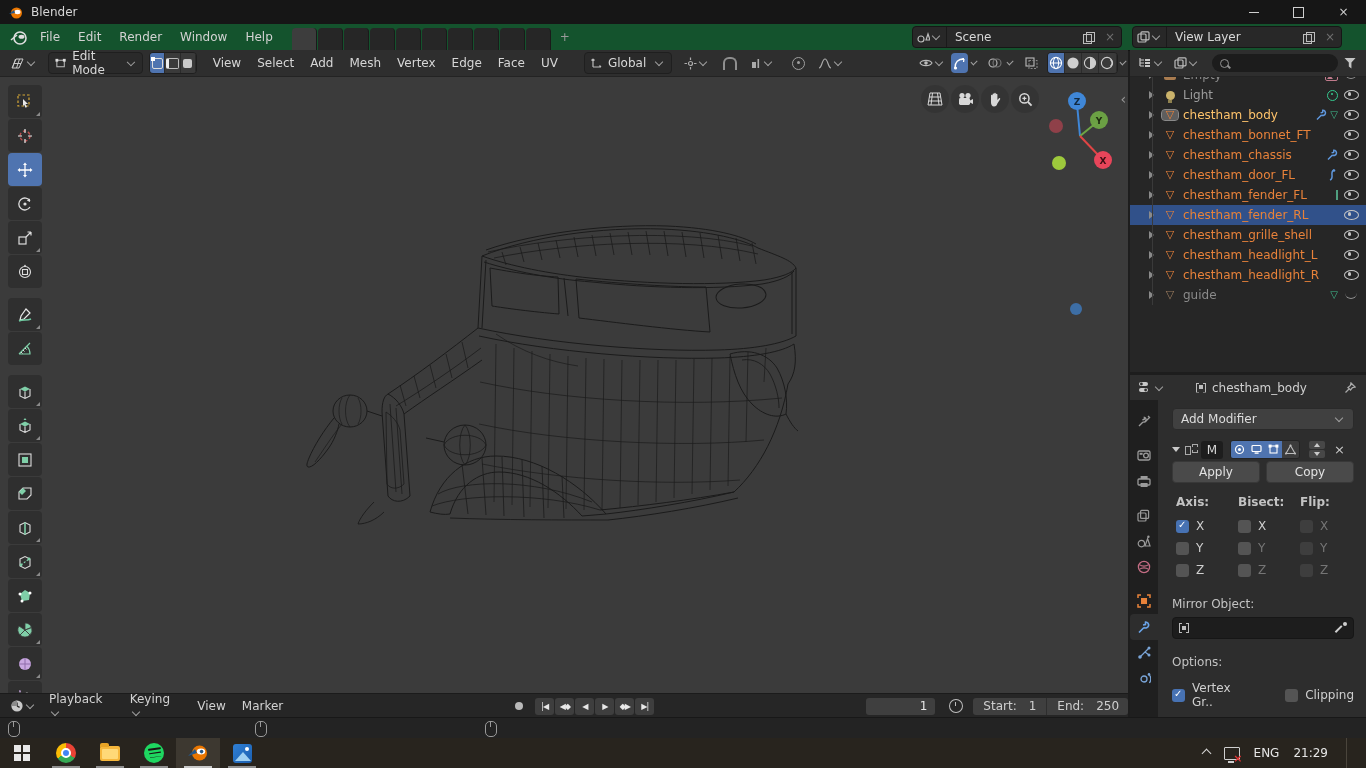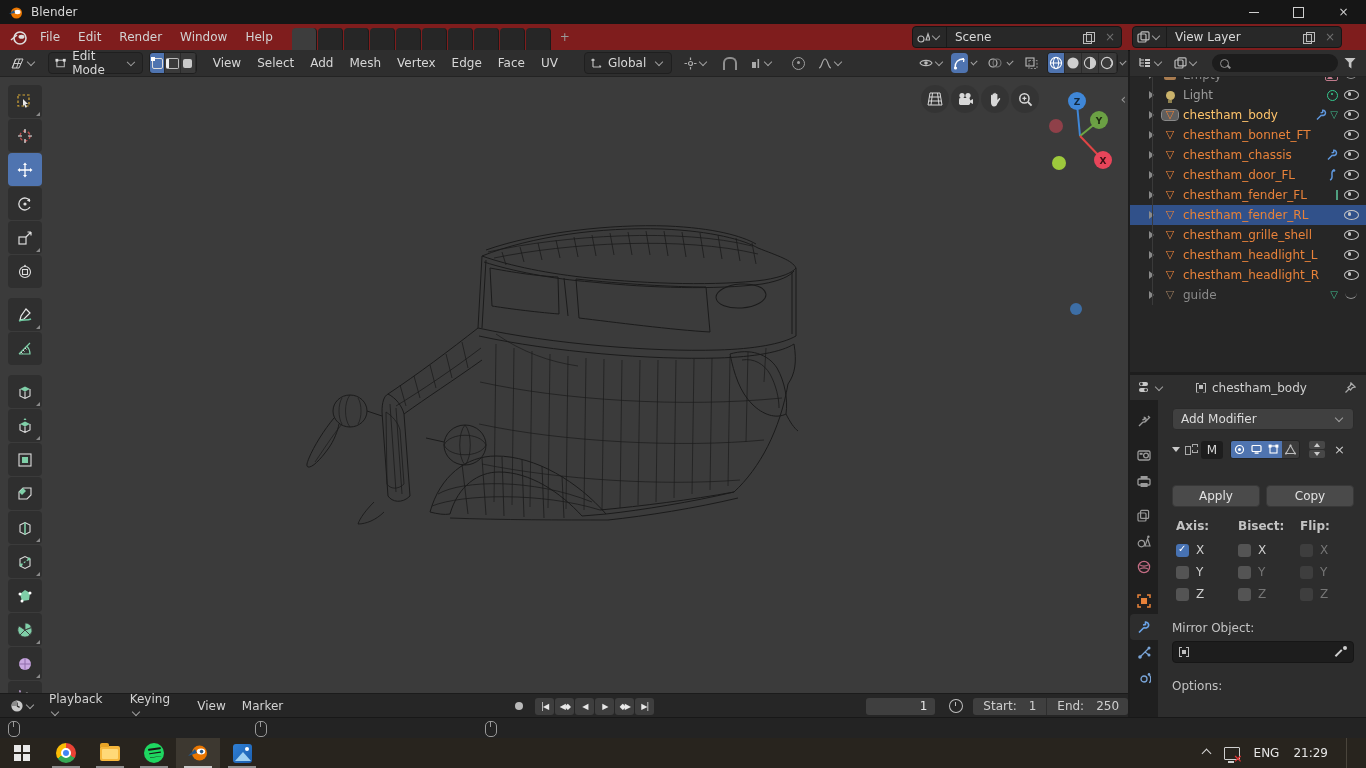--- a/index.html
+++ b/index.html
@@ -9,21 +9,21 @@
   .abs{position:absolute;}
   
   .titlebar{position:absolute;left:0;top:0;right:0;height:24px;background:#161616;display:flex;align-items:center;}
   .titlebar .logo{margin-left:8px;}
   .titlebar .ttl{margin-left:8px;color:#d6d6d6;font-size:12px;}
   .wctrls{margin-left:auto;display:flex;height:24px;}
   .wctrl{width:45px;height:24px;display:flex;align-items:center;justify-content:center;color:#cfcfcf;font-size:12px;}
   .wctrl .maxbox{width:9px;height:9px;border:1px solid #cfcfcf;}
   .wctrl .minbar{width:10px;height:1px;background:#cfcfcf;}
   
-  .topbar{position:absolute;left:0;top:24px;right:0;height:26px;background:#7f1d1d;display:flex;align-items:center;border-bottom:1px solid #141414;}
+  .topbar{position:absolute;left:0;top:24px;right:0;height:26px;background:#14532d;display:flex;align-items:center;border-bottom:1px solid #141414;}
   .menu{padding:4px 9px;color:#d2d2d2;}
   .tabs{display:flex;height:26px;margin-left:10px;align-items:flex-end;}
   .tab{height:22px;line-height:22px;padding:0 12px;background:#262626;color:#8f8f8f;border-right:1px solid #1a1a1a;border-radius:4px 4px 0 0;margin-right:1px;}
   .tab.active{background:#3d3d3d;color:#e3e3e3;}
   .tab-add{padding:0 8px;color:#9a9a9a;}
   .idfield{display:flex;align-items:center;height:20px;background:#282828;border:1px solid #161616;border-radius:4px;margin-left:10px;}
   .idfield .icobox{display:flex;align-items:center;padding:0 4px;border-right:1px solid #1a1a1a;height:100%;}
   .idfield .val{padding:0 8px;color:#d8d8d8;min-width:120px;}
   .copyico{position:relative;width:10px;height:11px;margin-right:6px;}
   .copyico::before{content:"";position:absolute;left:0;top:2px;width:7px;height:8px;border:1px solid #bdbdbd;background:#2e2e2e;}
@@ -124,21 +124,21 @@
   .modname{width:22px;height:18px;background:#1d1d1d;border-radius:3px;color:#d8d8d8;display:flex;align-items:center;justify-content:center;}
   .modtgl{display:flex;border-radius:3px;overflow:hidden;margin-left:4px;border:1px solid #242424;}
   .mtg{width:17px;height:17px;background:#3c3c3c;display:flex;align-items:center;justify-content:center;}
   .mtg.on{background:#4f74b0;}
   .updown{display:flex;flex-direction:column;margin-left:6px;gap:1px;}
   .udbtn{width:16px;height:8px;background:#474747;border-radius:2px;display:flex;align-items:center;justify-content:center;}
   .udbtn i{width:0;height:0;border-left:3px solid transparent;border-right:3px solid transparent;}
   .udbtn .up{border-bottom:4px solid #c9c9c9;}
   .udbtn .dn{border-top:4px solid #c9c9c9;}
   .modx{margin-left:6px;color:#c9c9c9;font-size:13px;}
-  .applyrow{display:flex;gap:6px;margin-top:26px;}
+  .applyrow{display:flex;gap:6px;margin-top:2px;}
   .pbtn{flex:1;height:20px;background:#4a4a4a;border:1px solid #383838;border-radius:4px;display:flex;align-items:center;justify-content:center;color:#e2e2e2;}
   .colgrid{display:grid;grid-template-columns:1fr 1fr 1fr;margin-top:12px;column-gap:4px;}
   .coltitle{color:#c3c3c3;padding-left:4px;font-weight:bold;}
   .cbgrid{display:grid;grid-template-columns:1fr 1fr 1fr;grid-template-rows:repeat(3,22px);grid-auto-flow:column;margin-top:6px;column-gap:4px;}
   .cbrow{display:flex;align-items:center;gap:7px;padding-left:4px;}
   .cb{width:13px;height:13px;border-radius:3px;background:#545454;position:relative;flex:0 0 auto;}
   .cb.on{background:#4772b3;}
   .cb.on::after{content:"✓";position:absolute;left:2px;top:-1px;color:#fff;font-size:10px;font-weight:bold;}
   .cbl{color:#cfcfcf;}
   .dis .cb{background:#3e3e3e;}
@@ -1061,20 +1061,30 @@
           <span class="cb dis"></span>
           <span class="cbl">Z</span>
         </span>
         </div>
       <div class="plabel">Mirror Object:</div>
       <div class="objfield">
         <span class="objico"></span>
         <span class="dropper"></span>
       </div>
       <div class="plabel">Options:</div>
+      <div class="optrow">
+        <span class="cbrow">
+          <span class="cb on"></span>
+          <span class="cbl">Vertex Gr..</span>
+        </span>
+        <span class="cbrow second">
+          <span class="cb"></span>
+          <span class="cbl">Clipping</span>
+        </span>
+      </div>
 
     </div>
   </div>
 
   <div class="timeline">
     <span class="hbtn" style="margin-left:6px">
       <svg width="14" height="14" viewBox="0 0 14 14">
           <circle cx="7" cy="7" r="5.6" fill="#c9c9c9"></circle>
           <path d="M7 7 L7 3.4 M7 7 L9.6 8.4" stroke="#262626" stroke-width="1.4"></path>
           <path d="M7 1.4 A5.6 5.6 0 0 0 1.4 7 L7 7 Z" fill="#8a8a8a"></path>

